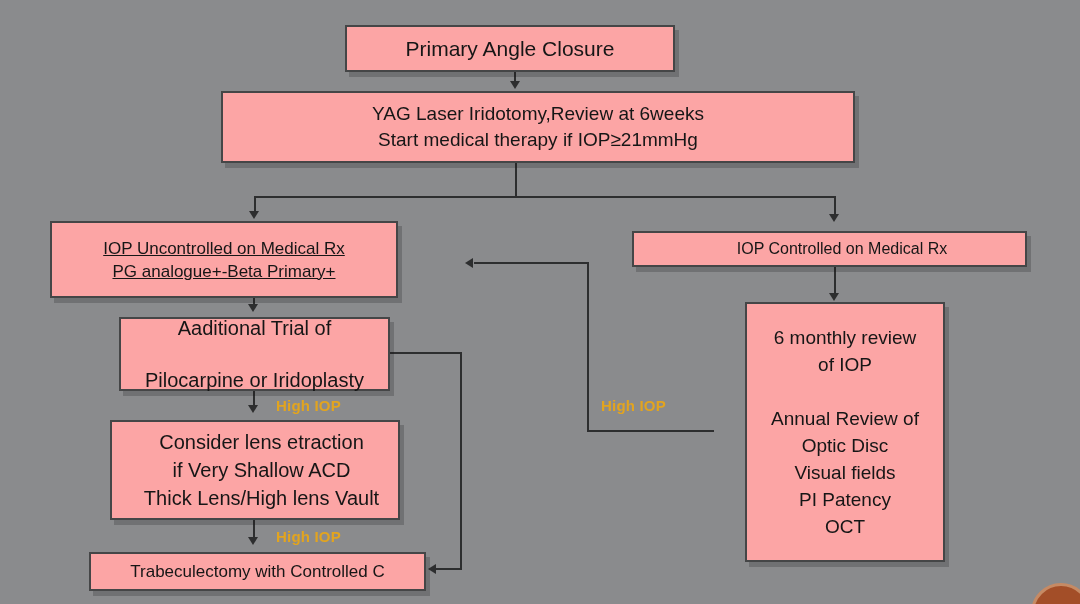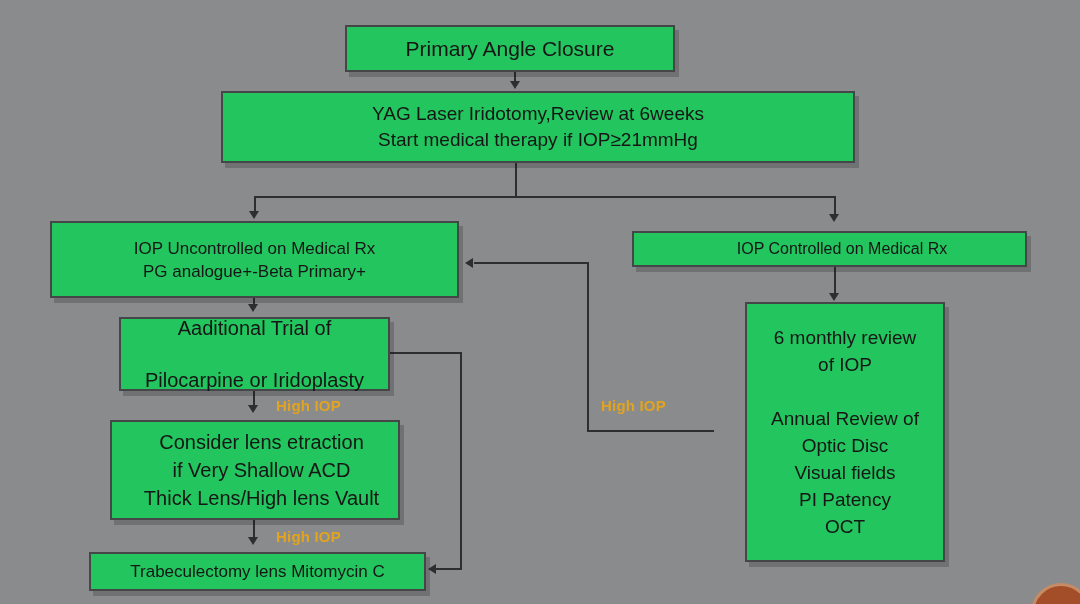--- a/index.html
+++ b/index.html
@@ -7,34 +7,34 @@
     position: relative;
     width: 1080px;
     height: 604px;
     background: #8a8b8d;
     overflow: hidden;
     font-family: "Liberation Sans", sans-serif;
     color: #161616;
   }
   .node {
     position: absolute;
-    background: #22c55e;
+    background: #fca5a5;
     border: 2px solid #454647;
     box-shadow: 4px 5px 0 rgba(25,25,25,0.22);
     display: flex;
     flex-direction: column;
     justify-content: center;
     text-align: center;
     box-sizing: border-box;
   }
   .node .tline { display: block; }
 
   #box-primary      { left:345px; top:25px;  width:330px; height:47px;  font-size:21px; }
   #box-yag          { left:221px; top:91px;  width:634px; height:72px;  font-size:19px; line-height:26px; }
-  #box-uncontrolled { left:50px;  top:221px; width:409px; height:77px;  font-size:17px; line-height:23px; }
+  #box-uncontrolled { left:50px;  top:221px; width:348px; height:77px;  font-size:17px; line-height:23px;text-decoration:underline; }
   #box-controlled   { left:632px; top:231px; width:395px; height:36px;  font-size:16px;padding-left:25px; }
   #box-additional   { left:119px; top:317px; width:271px; height:74px;  font-size:20px; line-height:28px;gap:24px; }
   #box-lens         { left:110px; top:420px; width:290px; height:100px; font-size:20px; line-height:28px; text-align:center; padding-left:13px; }
   #box-trab         { left:89px;  top:552px; width:337px; height:39px;  font-size:17px; }
   #box-review       { left:745px; top:302px; width:200px; height:260px; font-size:19px; line-height:27px; }
   #box-review .tline { min-height:27px; }
 
   .h-line, .v-line { position: absolute; background: #2d2e2f; }
   .h-line { height: 2px; }
   .v-line { width: 2px; }
@@ -144,21 +144,21 @@
     <span class="tline">Pilocarpine or Iridoplasty</span>
   </div>
 
   <div class="node" id="box-lens">
     <span class="tline">Consider lens etraction</span>
     <span class="tline">if Very Shallow ACD</span>
     <span class="tline">Thick Lens/High lens Vault</span>
   </div>
 
   <div class="node" id="box-trab">
-    <span class="tline">Trabeculectomy lens Mitomycin C</span>
+    <span class="tline">Trabeculectomy with Controlled C</span>
   </div>
 
   <div class="node" id="box-review">
     <span class="tline">6 monthly review</span>
     <span class="tline">of IOP</span>
     <span class="tline"></span>
     <span class="tline">Annual Review of</span>
     <span class="tline">Optic Disc</span>
     <span class="tline">Visual fields</span>
     <span class="tline">PI Patency</span>

